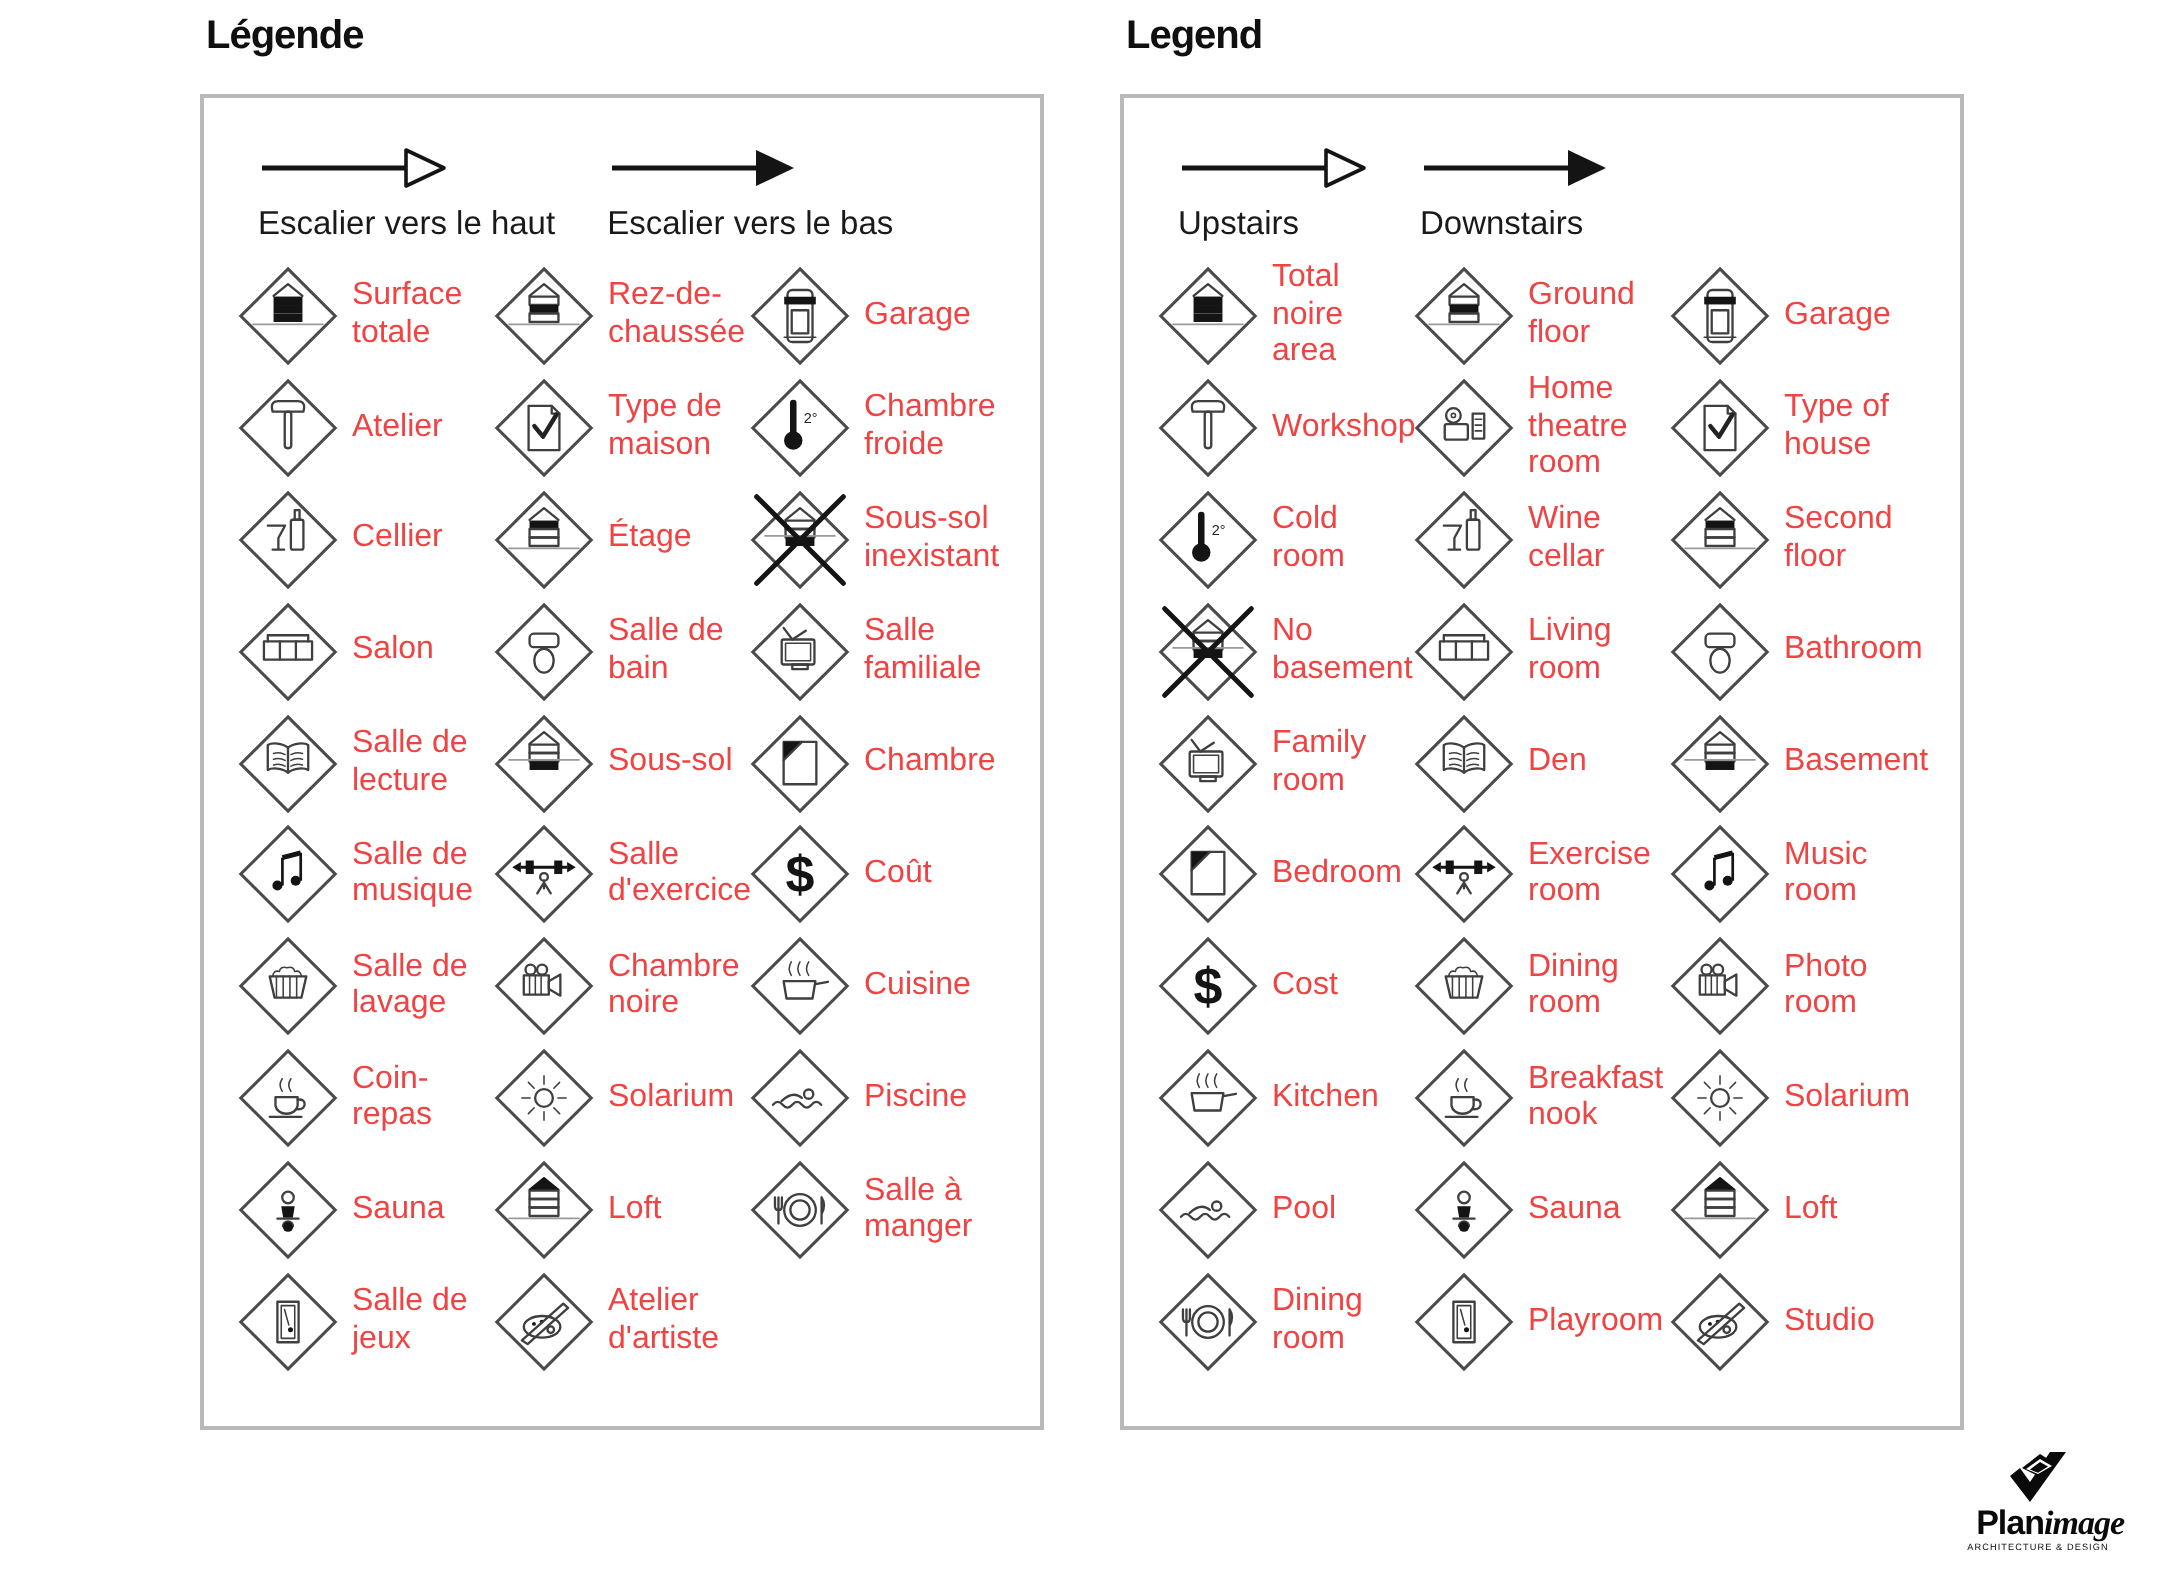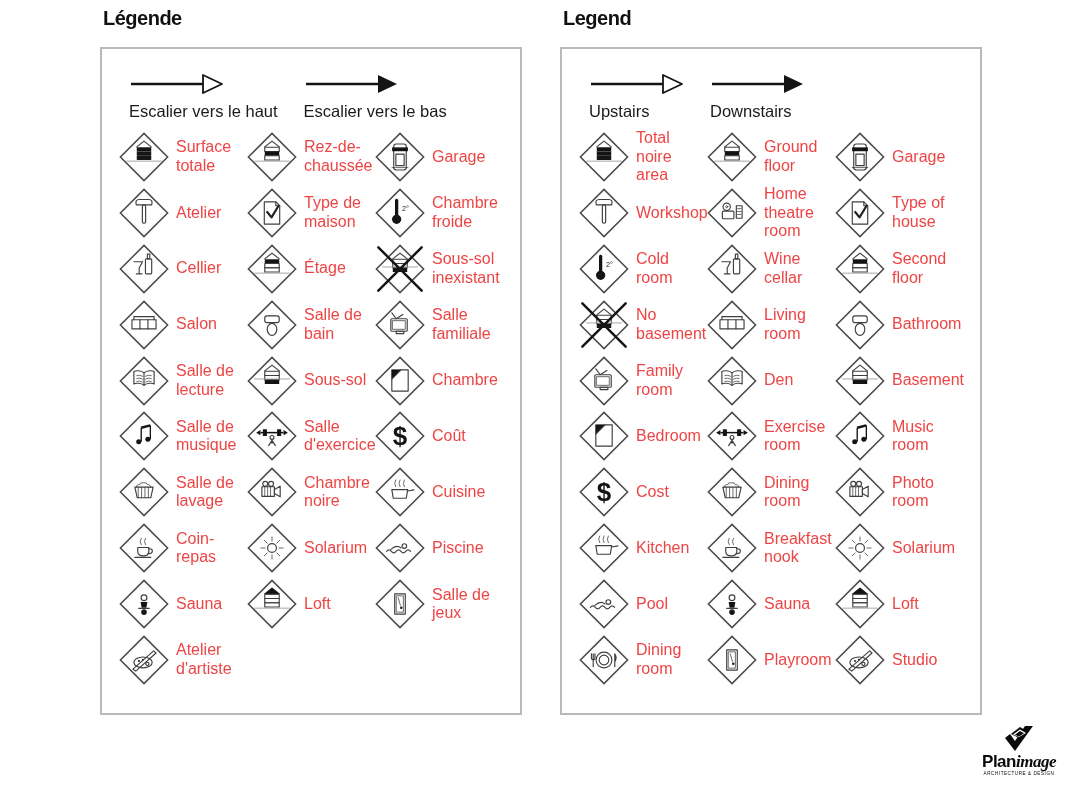--- a/index.html
+++ b/index.html
@@ -14,21 +14,21 @@
   .arrow-group{margin-right:26px;}
   .alabel{font-size:16.5px;line-height:20px;margin-top:2px;color:#1a1a1a;white-space:nowrap;}
   .grid{display:grid;grid-template-columns:128px 128px auto;grid-auto-rows:55.9px;padding:8px 0 0 16px;}
   .cell{display:flex;align-items:center;}
   .cell svg{flex:0 0 auto;}
   .lbl{margin-left:6px;font-size:16px;line-height:18.5px;color:#ef4444;}
   .p0 .lbl{width:88px;}
   .p1 .lbl{width:68px;}
   .logo{position:absolute;left:976px;top:724px;width:86px;text-align:center;}
   .logo .mark{display:block;margin:0 auto;}
-  .logo .brand{font-size:17px;line-height:16px;color:#0a0a0a;white-space:nowrap;}
+  .logo .brand{font-size:17px;line-height:16px;color:#0a0a0a;white-space:nowrap;text-align:right;}
   .logo .brand .b{font-weight:800;letter-spacing:-0.5px;}
   .logo .brand .i{font-style:italic;font-family:"Liberation Serif",serif;font-weight:700;letter-spacing:-0.5px;}
   .logo .tag{font-size:4.6px;letter-spacing:0.55px;color:#0a0a0a;margin-top:1px;white-space:nowrap;}
 </style>
 </head>
 <body>
 
 <div class="stage">
   <div id="panels">
       <div class="pwrap p0">
@@ -306,20 +306,30 @@
                 <rect x="19.5" y="16.9" width="15" height="4.4" stroke="#3f3f3f" stroke-width="1.2" fill="none" stroke-linecap="round" stroke-linejoin="round"></rect>
                 <rect x="19.5" y="21.3" width="15" height="4.4" stroke="#3f3f3f" stroke-width="1.2" fill="none" stroke-linecap="round" stroke-linejoin="round"></rect>
                 <rect x="19.5" y="25.7" width="15" height="4.4" stroke="#3f3f3f" stroke-width="1.2" fill="none" stroke-linecap="round" stroke-linejoin="round"></rect>
                 <line x1="8.5" y1="31.3" x2="45.5" y2="31.3" stroke="#9a9a9a" stroke-width="0.9"></line>
               </svg>
               <div class="lbl">Loft</div>
             </div>
             <div class="cell">
               <svg width="52" height="52" viewBox="0 0 54 54">
                 <polygon points="27,2.5 51.5,27 27,51.5 2.5,27" fill="#ffffff" stroke="#4b4b4b" stroke-width="1.6"></polygon>
+                <circle cx="27" cy="27" r="8.2" stroke="#3f3f3f" stroke-width="1.2" fill="none" stroke-linecap="round" stroke-linejoin="round"></circle>
+                <circle cx="27" cy="27" r="5" stroke="#3f3f3f" stroke-width="1.2" fill="none" stroke-linecap="round" stroke-linejoin="round"></circle>
+      <path d="M15.8,20.5 v13.5 M14,20.5 v4.5 q0,2 1.8,2 M17.6,20.5 v4.5 q0,2 -1.8,2" stroke="#3f3f3f" stroke-width="1.2" fill="none" stroke-linecap="round" stroke-linejoin="round"></path>
+      <path d="M38.2,20.5 v13.5 M38.2,20.5 q2.6,4 0,8.5" stroke="#3f3f3f" stroke-width="1.2" fill="none" stroke-linecap="round" stroke-linejoin="round"></path>
+              </svg>
+              <div class="lbl">Salle à manger</div>
+            </div>
+            <div class="cell">
+              <svg width="52" height="52" viewBox="0 0 54 54">
+                <polygon points="27,2.5 51.5,27 27,51.5 2.5,27" fill="#ffffff" stroke="#4b4b4b" stroke-width="1.6"></polygon>
                 <rect x="21.5" y="16.5" width="11" height="21" stroke="#3f3f3f" stroke-width="1.2" fill="none" stroke-linecap="round" stroke-linejoin="round"></rect>
       <rect x="23.5" y="18.5" width="7" height="17" stroke="#3f3f3f" stroke-width="0.8" fill="none" stroke-linecap="round" stroke-linejoin="round"></rect>
       <circle cx="28.3" cy="31" r="1.3" fill="#141414"></circle>
       <line x1="25.2" y1="20.5" x2="27.4" y2="28.5" stroke="#3f3f3f" stroke-width="0.8" fill="none" stroke-linecap="round" stroke-linejoin="round"></line>
               </svg>
               <div class="lbl">Salle de jeux</div>
             </div>
             <div class="cell">
               <svg width="52" height="52" viewBox="0 0 54 54">
                 <polygon points="27,2.5 51.5,27 27,51.5 2.5,27" fill="#ffffff" stroke="#4b4b4b" stroke-width="1.6"></polygon>

